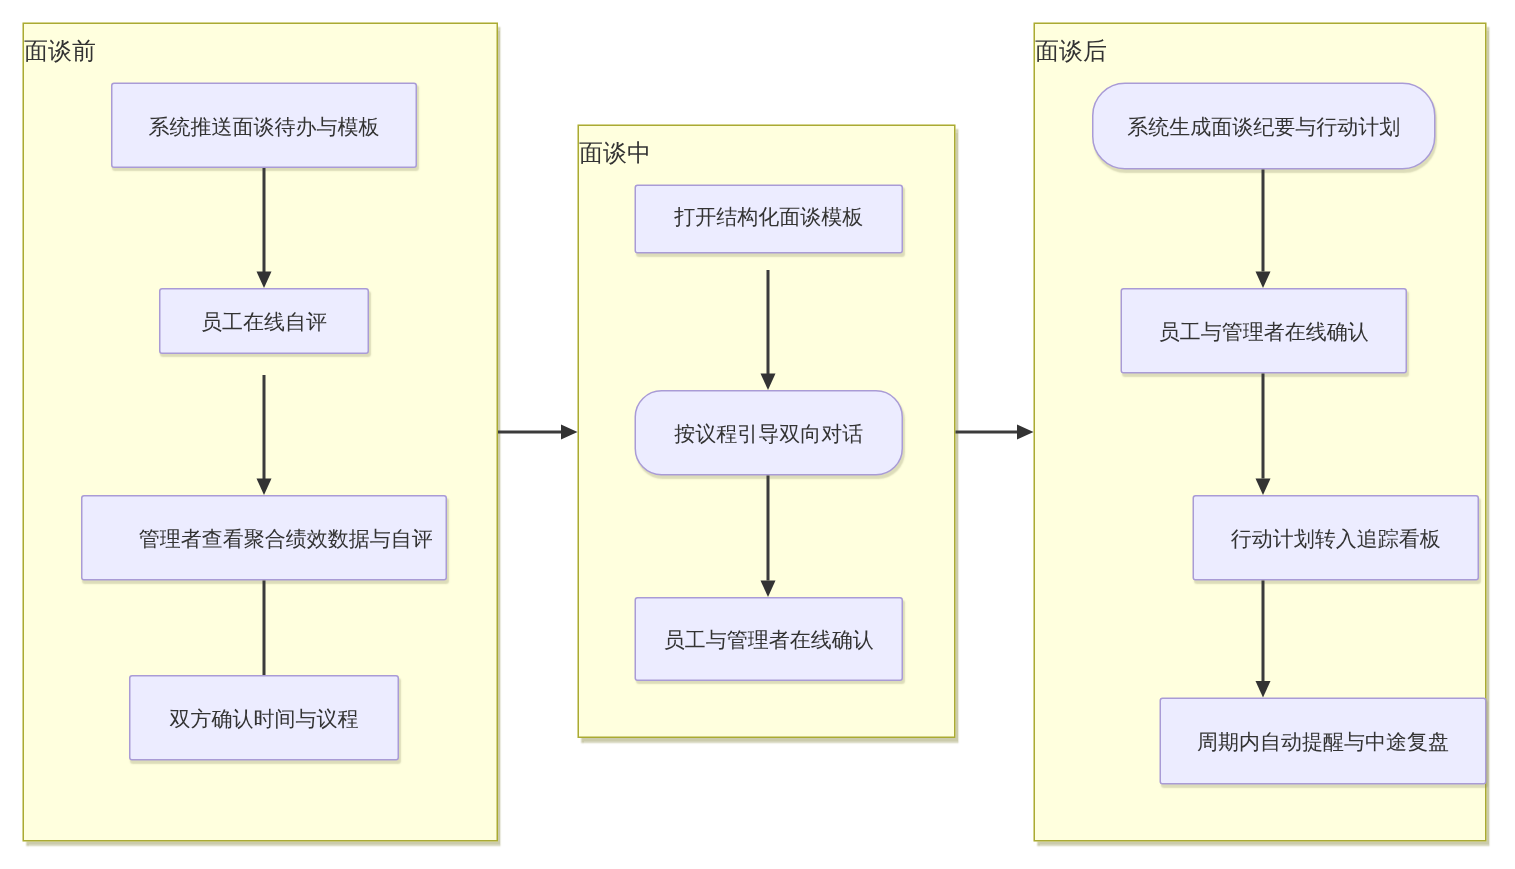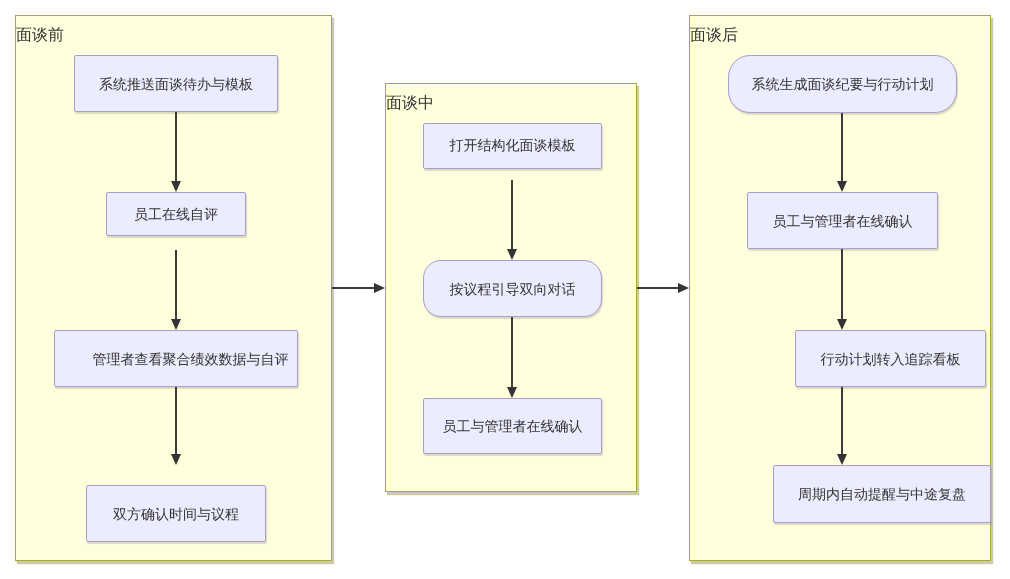--- a/index.html
+++ b/index.html
@@ -50,21 +50,21 @@
     <div class="node" style="left:90px; top:176px; width:140px; height:44px;">员工在线自评</div>
 
     <div class="vline" style="left:159px; top:234px; height:70px;"></div>
     <div class="arrow-down" style="left:155px; top:303px;"></div>
 
     <div class="node" style="left:38px; top:314px; width:244px; height:57px;padding-left:29px;">管理者查看聚合绩效数据与自评</div>
 
     <div class="vline" style="left:159px; top:371px; height:67px;"></div>
     <div class="arrow-down" style="left:155px; top:438px;"></div>
 
-    <div class="node" style="left:70px; top:469px; width:180px; height:57px;">双方确认时间与议程</div>
+    <div class="node" style="left:70px; top:434px; width:180px; height:57px;">双方确认时间与议程</div>
   </section>
 
   <section class="group" style="left:385px; top:83px; width:252px; height:409px;">
     <div class="group-title">面谈中</div>
 
     <div class="node" style="left:37px; top:39px; width:179px; height:46px;font-family:Liberation Mono, monospace;">打开结构化面谈模板</div>
 
     <div class="vline" style="left:125px; top:96px; height:70px;"></div>
     <div class="arrow-down" style="left:121px; top:165px;"></div>
 

